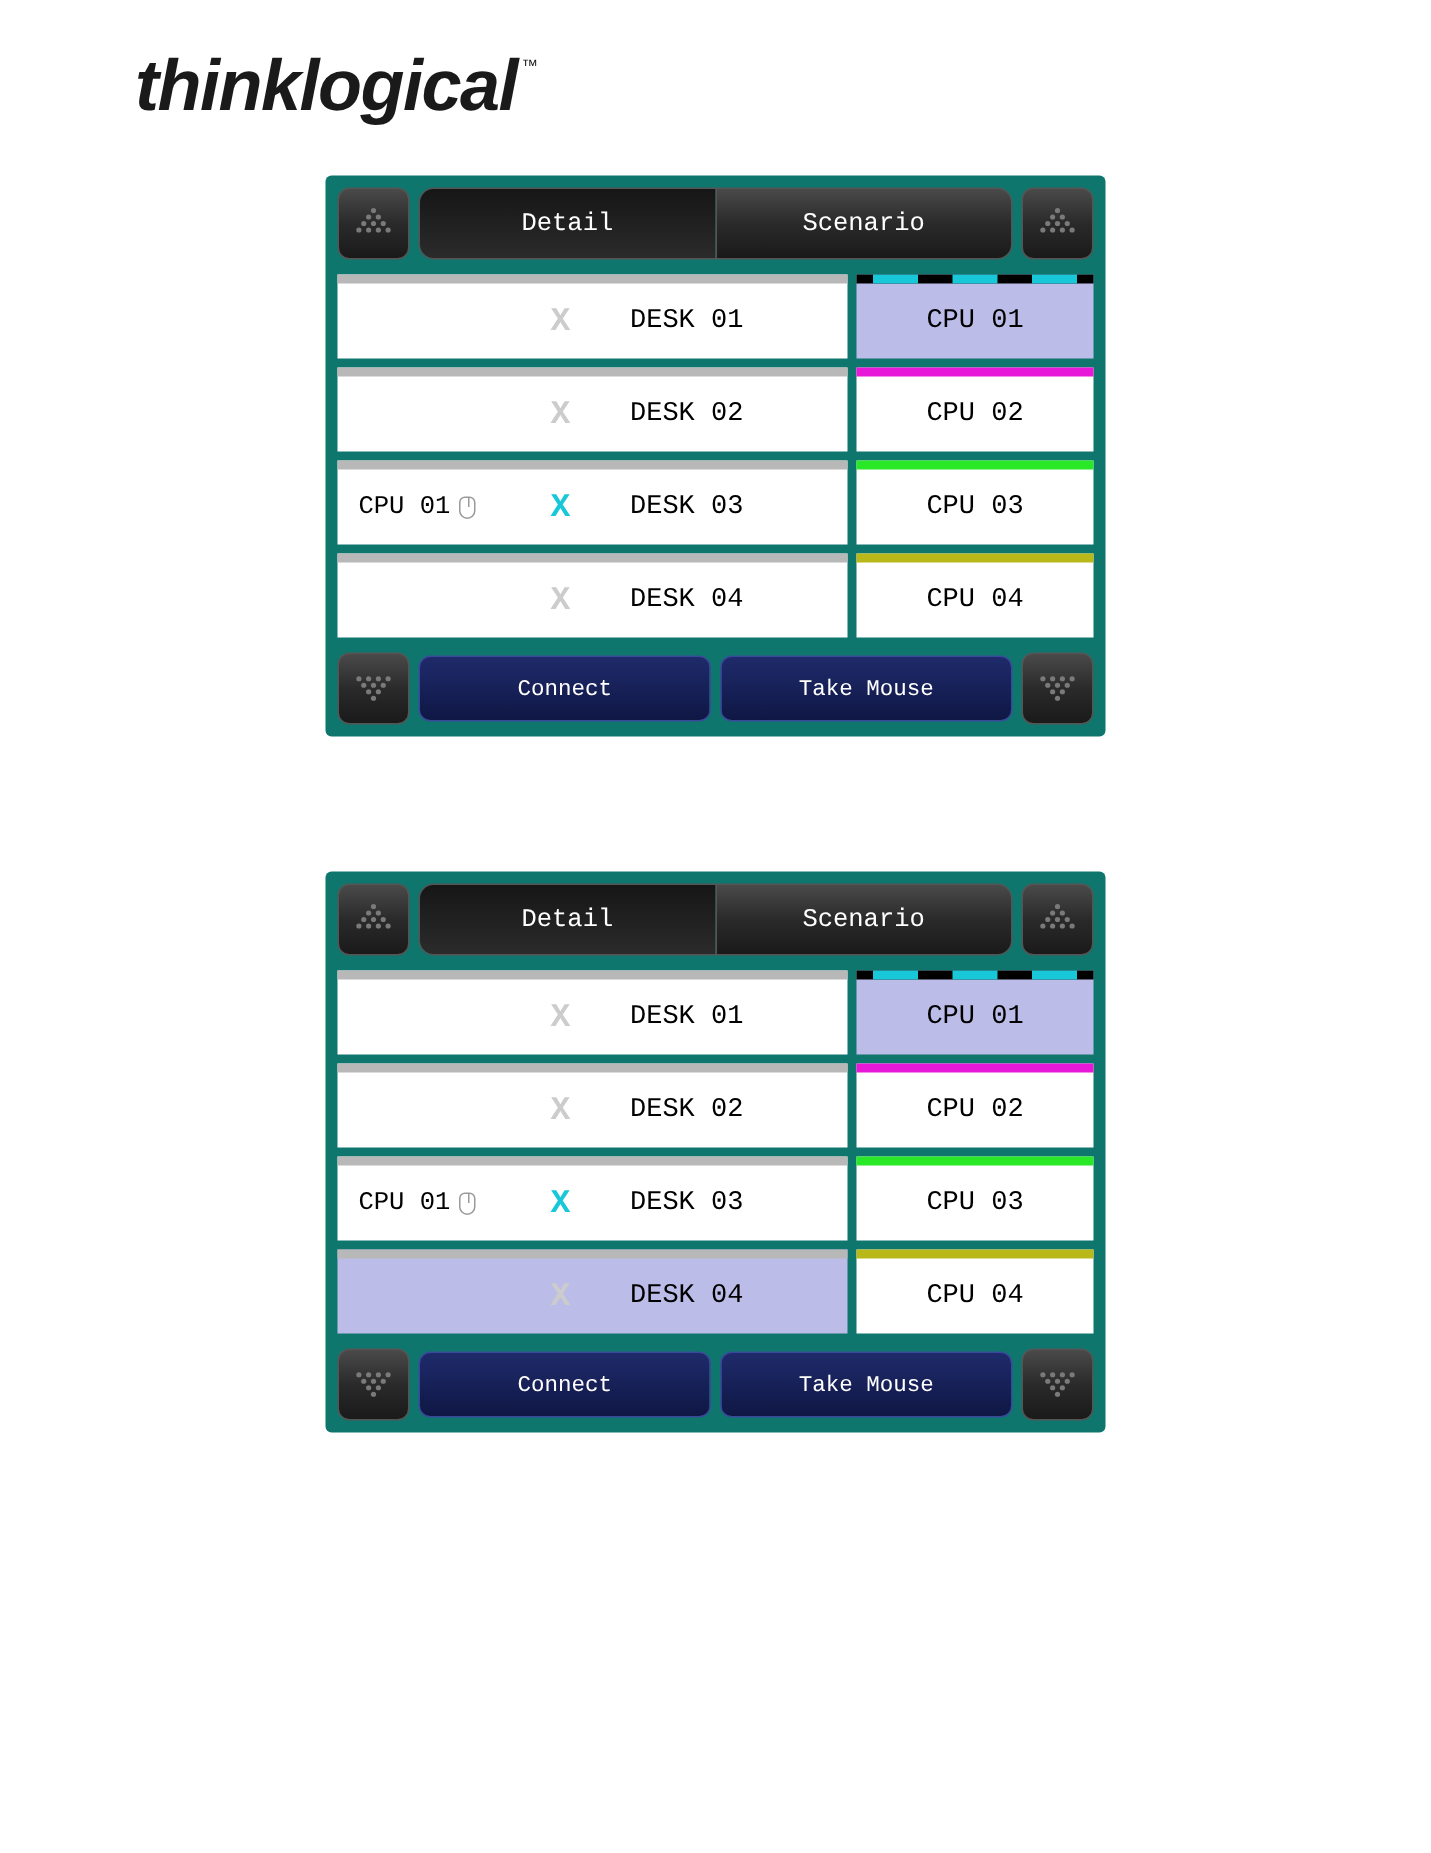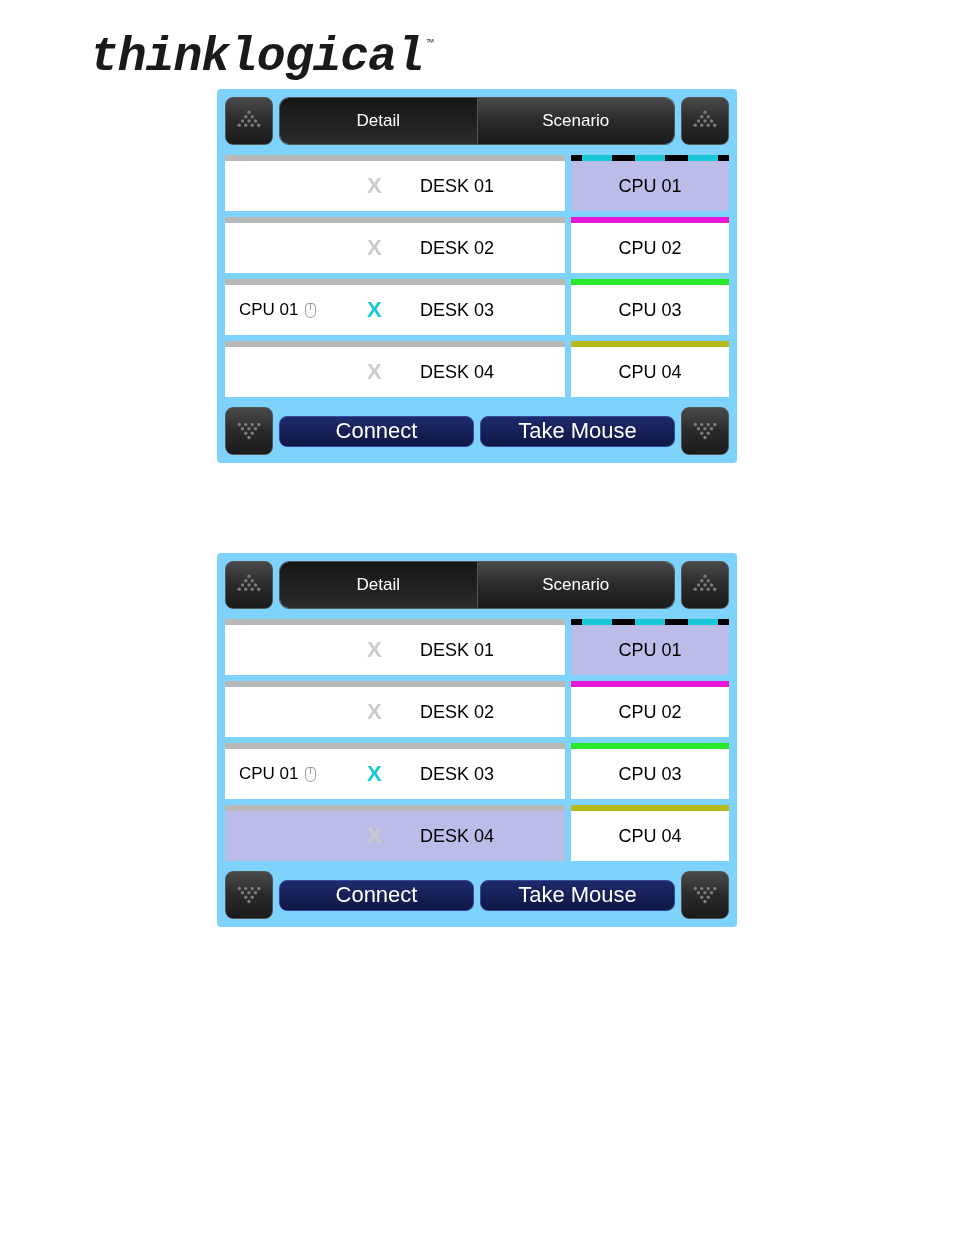--- a/index.html
+++ b/index.html
@@ -2,49 +2,50 @@
 <html><head>
 <meta charset="utf-8">
 <style>
   * { box-sizing: border-box; margin: 0; padding: 0; }
   body {
     background: #fff;
     font-family: "Helvetica Neue", Arial, sans-serif;
     padding: 20px 0 0 0;
   }
   .logo {
-    font-family: Liberation Mono, monospace;
+    font-family: Liberation Sans, sans-serif;
     font-style: italic;
     font-weight: 700;
     font-size: 48px;
     color: #1a1a1a;
-    padding: 10px 0 5px 90px;
+    padding: 10px 0 32px 90px;
     letter-spacing: -1px;
     position: relative;
   }
   .logo .tm {
     font-size: 11px;
     font-style: normal;
     font-weight: 400;
     vertical-align: top;
     position: relative;
     top: 8px;
     left: 3px;
     letter-spacing: 0;
   }
   .panel-wrap {
     display: flex;
     justify-content: center;
     margin: 0 0 90px 0;
   }
   .panel {
     width: 520px;
-    background: #7dd3fc;
+    background: #0f766e;
     padding: 8px;
     border-radius: 4px;
+    font-family: Liberation Mono, monospace;
   }
   .topbar, .botbar {
     display: flex;
     align-items: center;
     gap: 6px;
   }
   .topbar { margin-bottom: 10px; }
   .botbar { margin-top: 10px; }
   .nav-btn {
     width: 48px;
@@ -81,26 +82,26 @@
     background: linear-gradient(to bottom, #161616 0%, #2b2b2b 100%);
     border-right: 1px solid #555;
     position: relative;
   }
   .tab.inactive {
     background: linear-gradient(to bottom, #4a4a4a 0%, #2a2a2a 50%, #1a1a1a 100%);
     text-align: center;
   }
   .action-btn {
     flex: 1;
-    height: 31px;
+    height: 44px;
     background: linear-gradient(to bottom, #1f2a6b 0%, #0f1744 100%);
     border: 1px solid #3a4a9a;
     border-radius: 8px;
     color: #fff;
-    font-size: 22px;
+    font-size: 15px;
     display: flex;
     align-items: center;
     justify-content: center;
     cursor: pointer;
   }
   .grid {
     display: flex;
     flex-direction: column;
     gap: 6px;
   }

